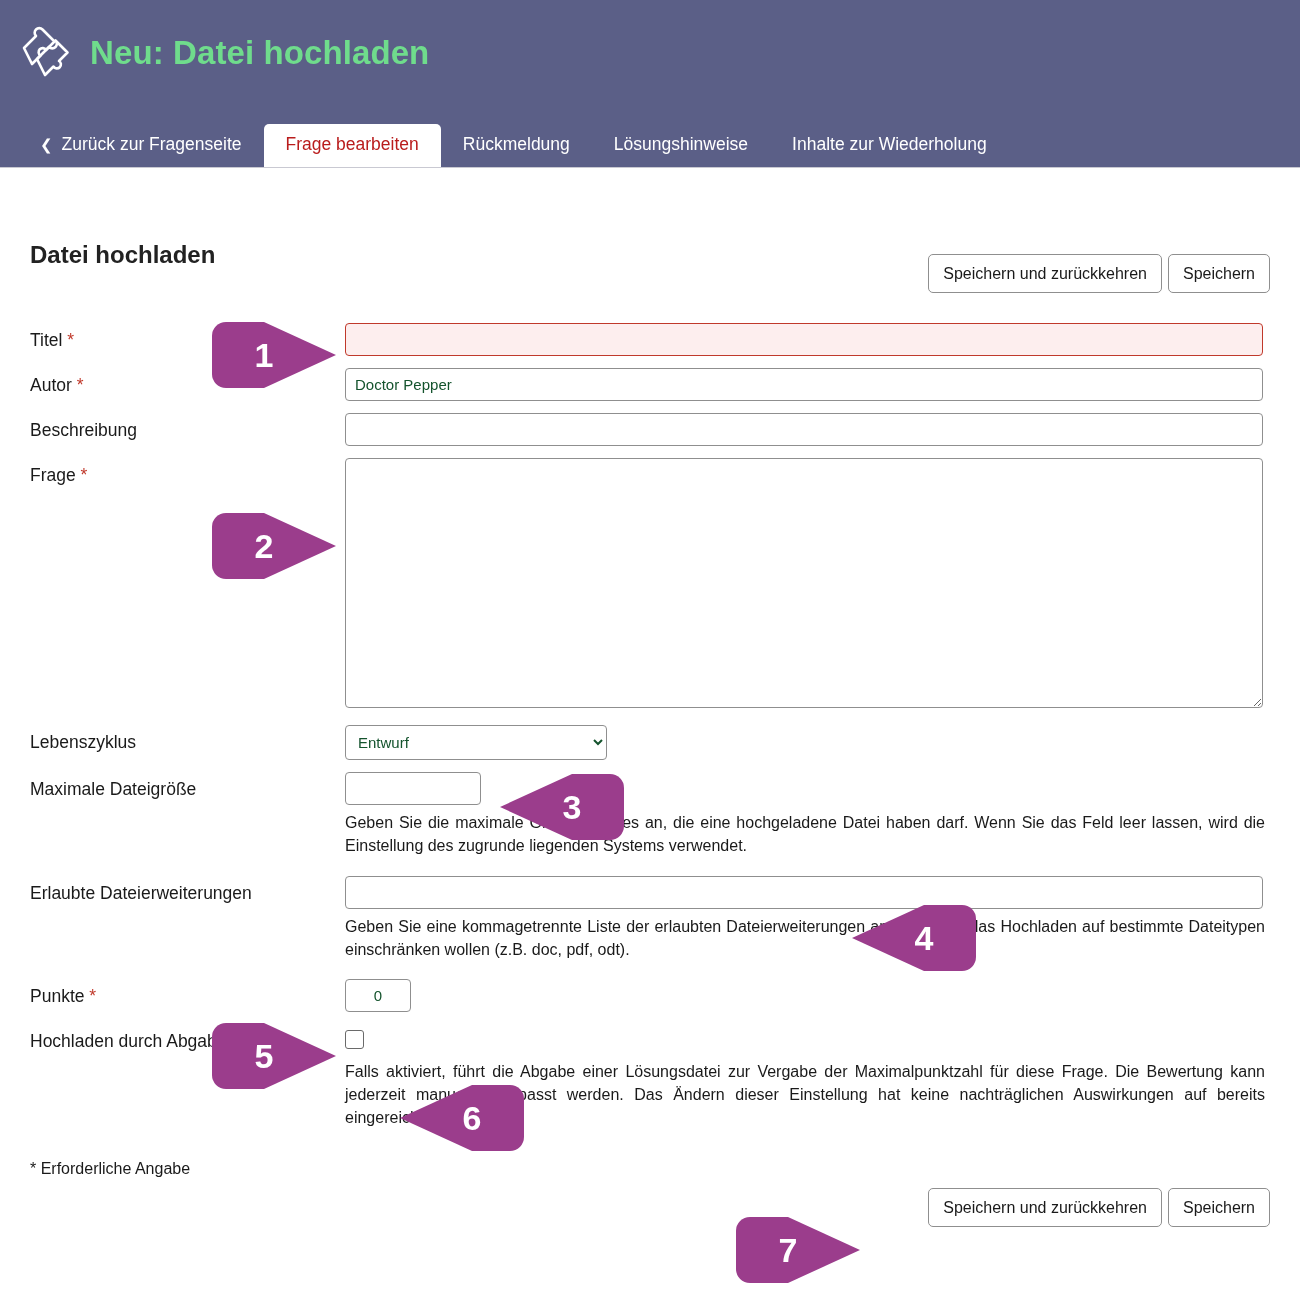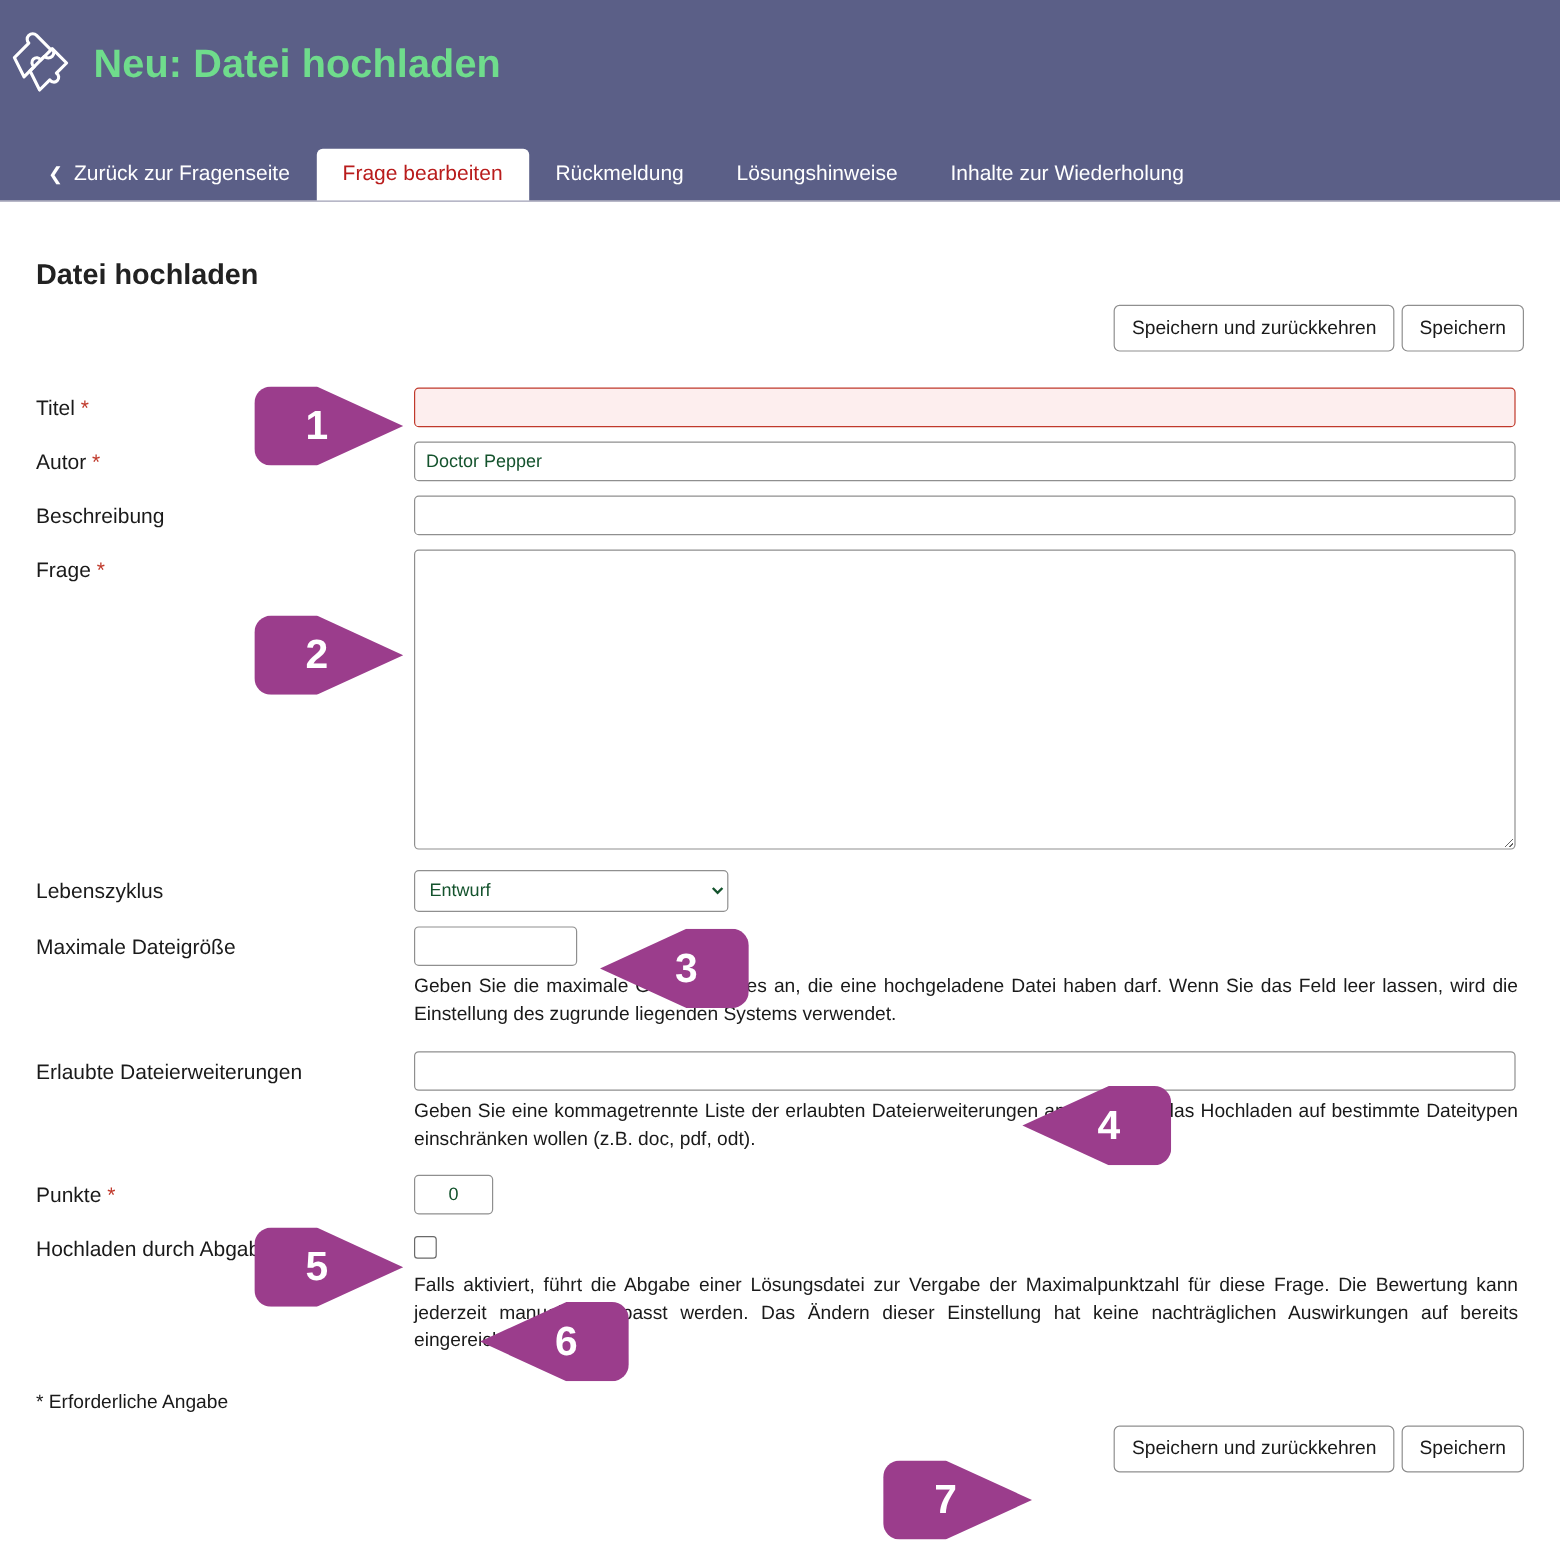--- a/index.html
+++ b/index.html
@@ -15,21 +15,21 @@
     width: 1300px; height: 1300px;
     overflow: hidden;
   }
 
   
   .header {
     background: #5b5f87;
     height: 105px;
     display: flex;
     align-items: center;
-    padding-left: 4px;
+    padding-left: 16px;
   }
   .puzzle-icon {
     width: 58px; height: 58px;
     flex: 0 0 58px;
     margin-right: 16px;
   }
   .header-title {
     color: #6fdc8c;
     font-size: 33px;
     font-weight: bold;
@@ -66,20 +66,21 @@
     font-weight: normal;
   }
 
   
   .main {
     padding: 48px 30px 0 30px;
     position: relative;
   }
   .title-row {
     display: flex;
+    align-items: center;
     justify-content: space-between;
     margin-bottom: 30px;
     gap: 24px;
   }
   .page-title {
     font-size: 24px;
     font-weight: bold;
     color: #222;
   }
   .btn-group { display: flex; gap: 6px; }

